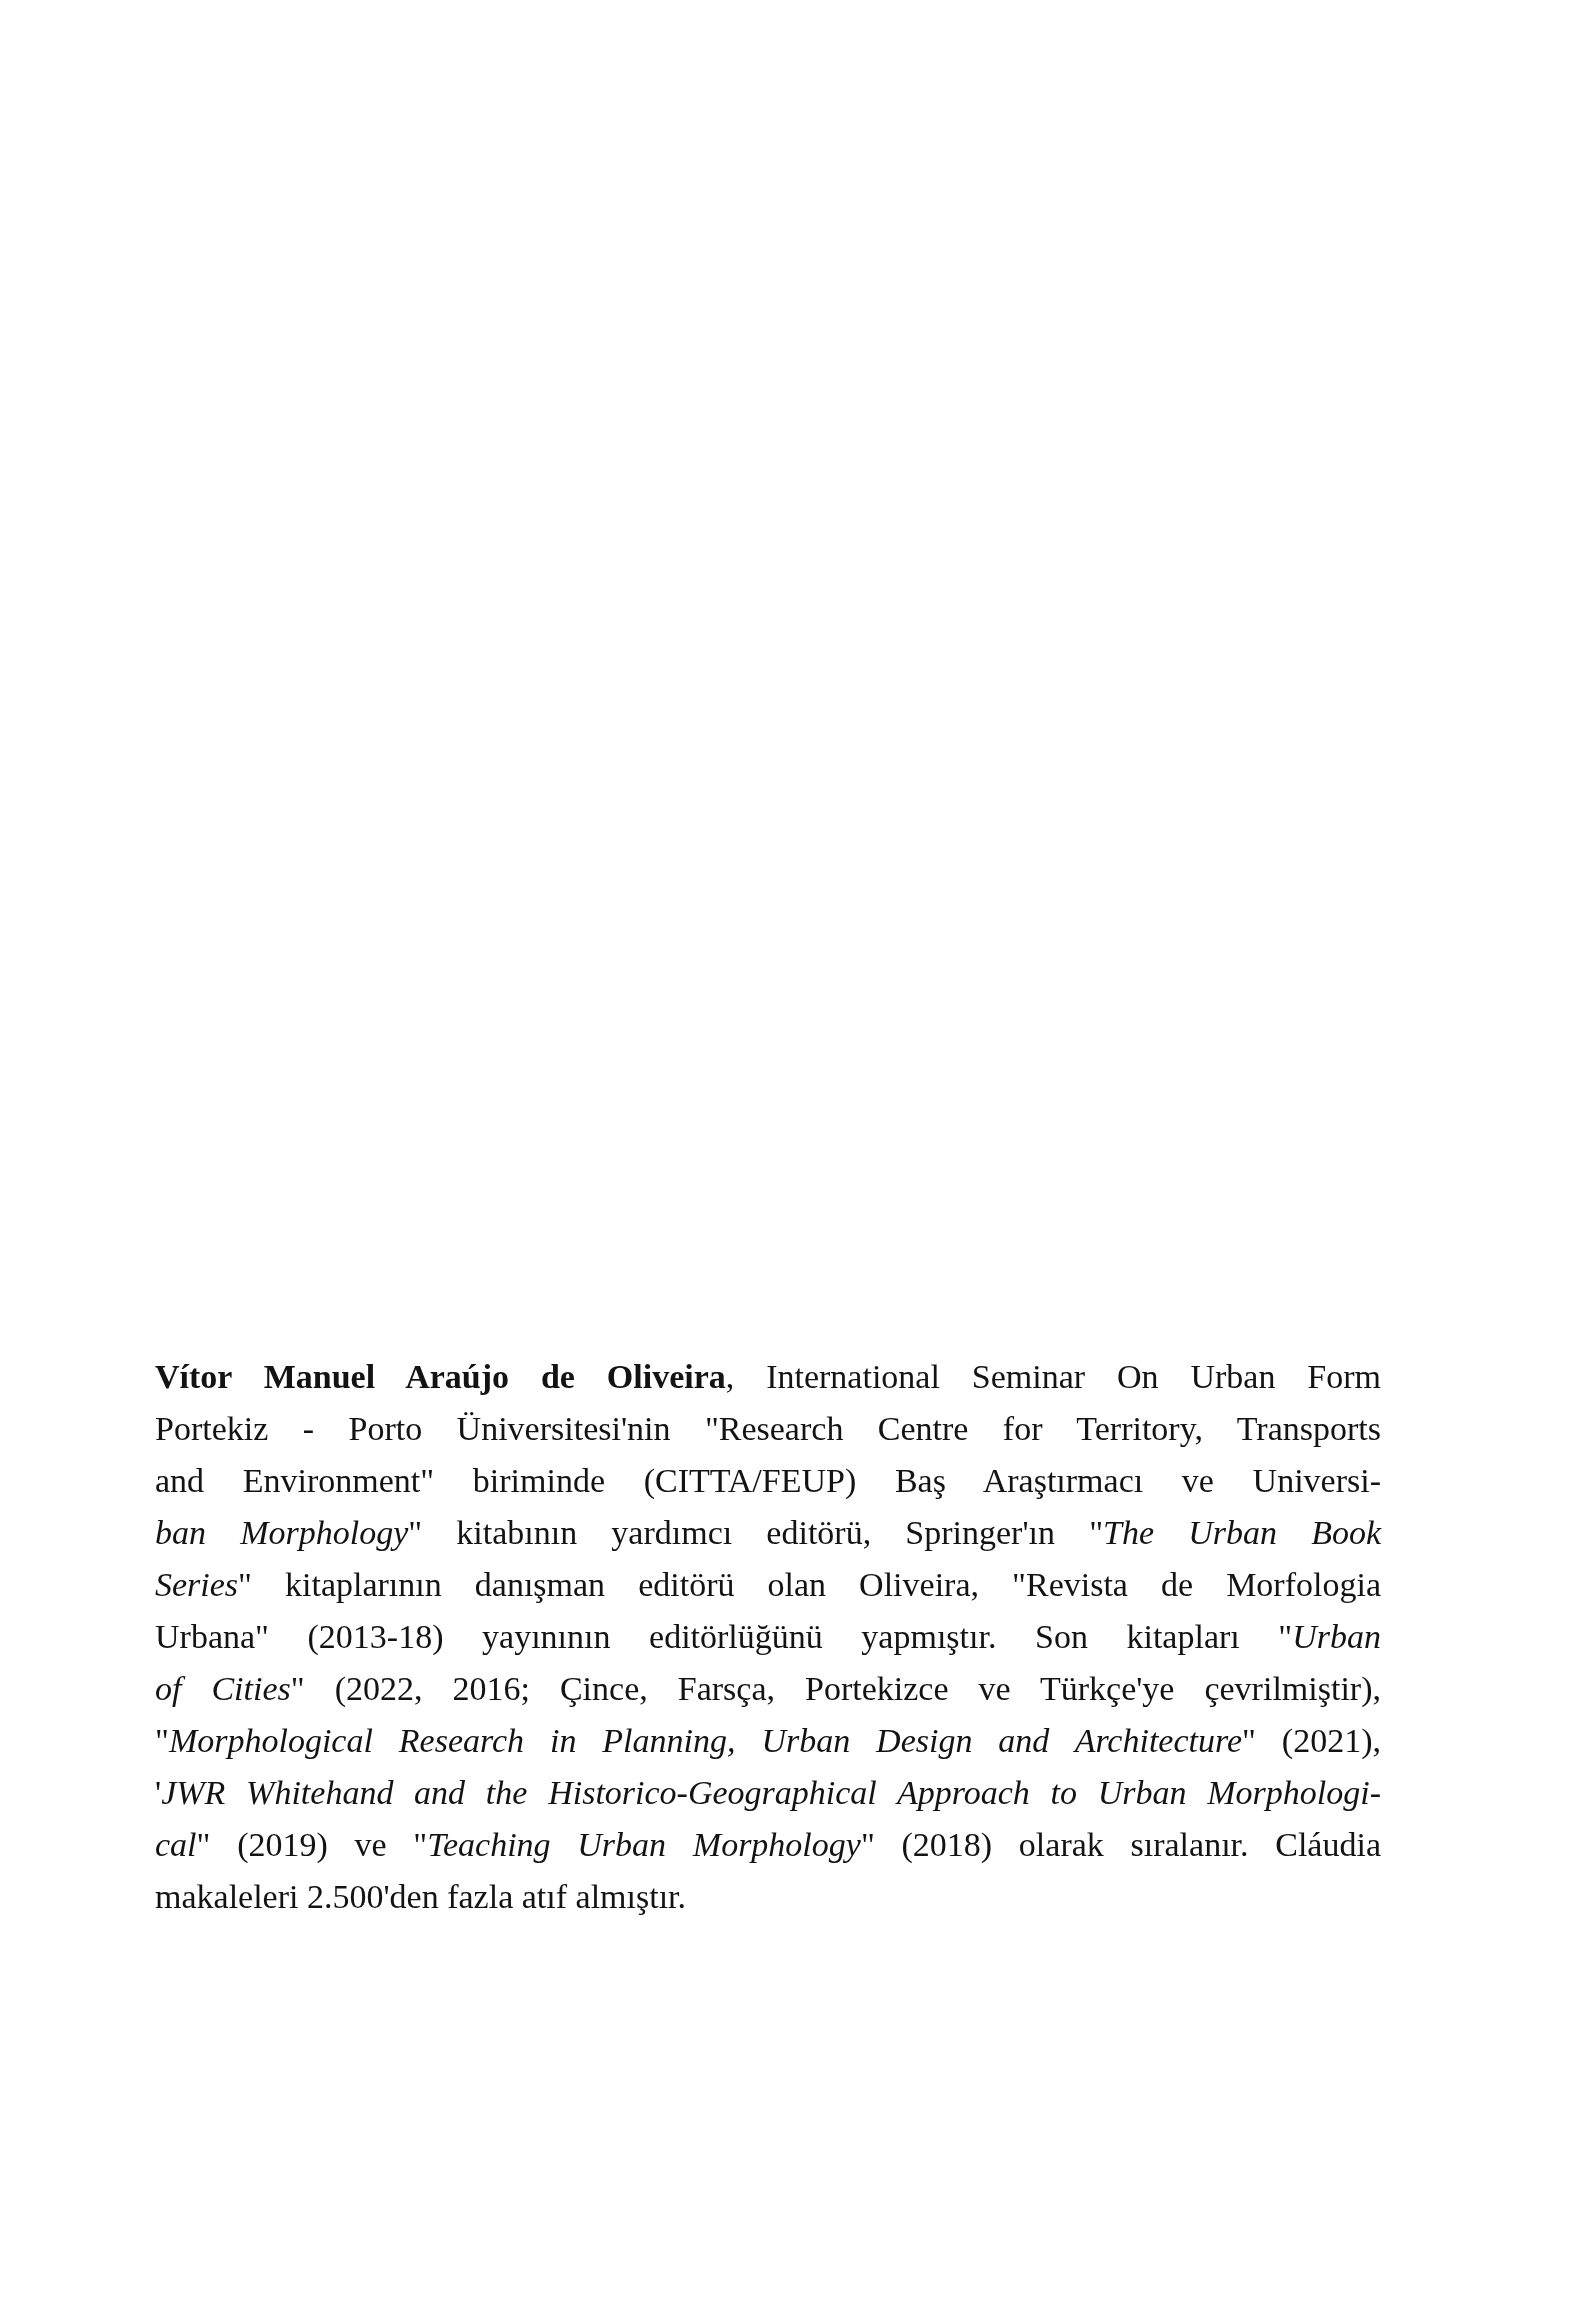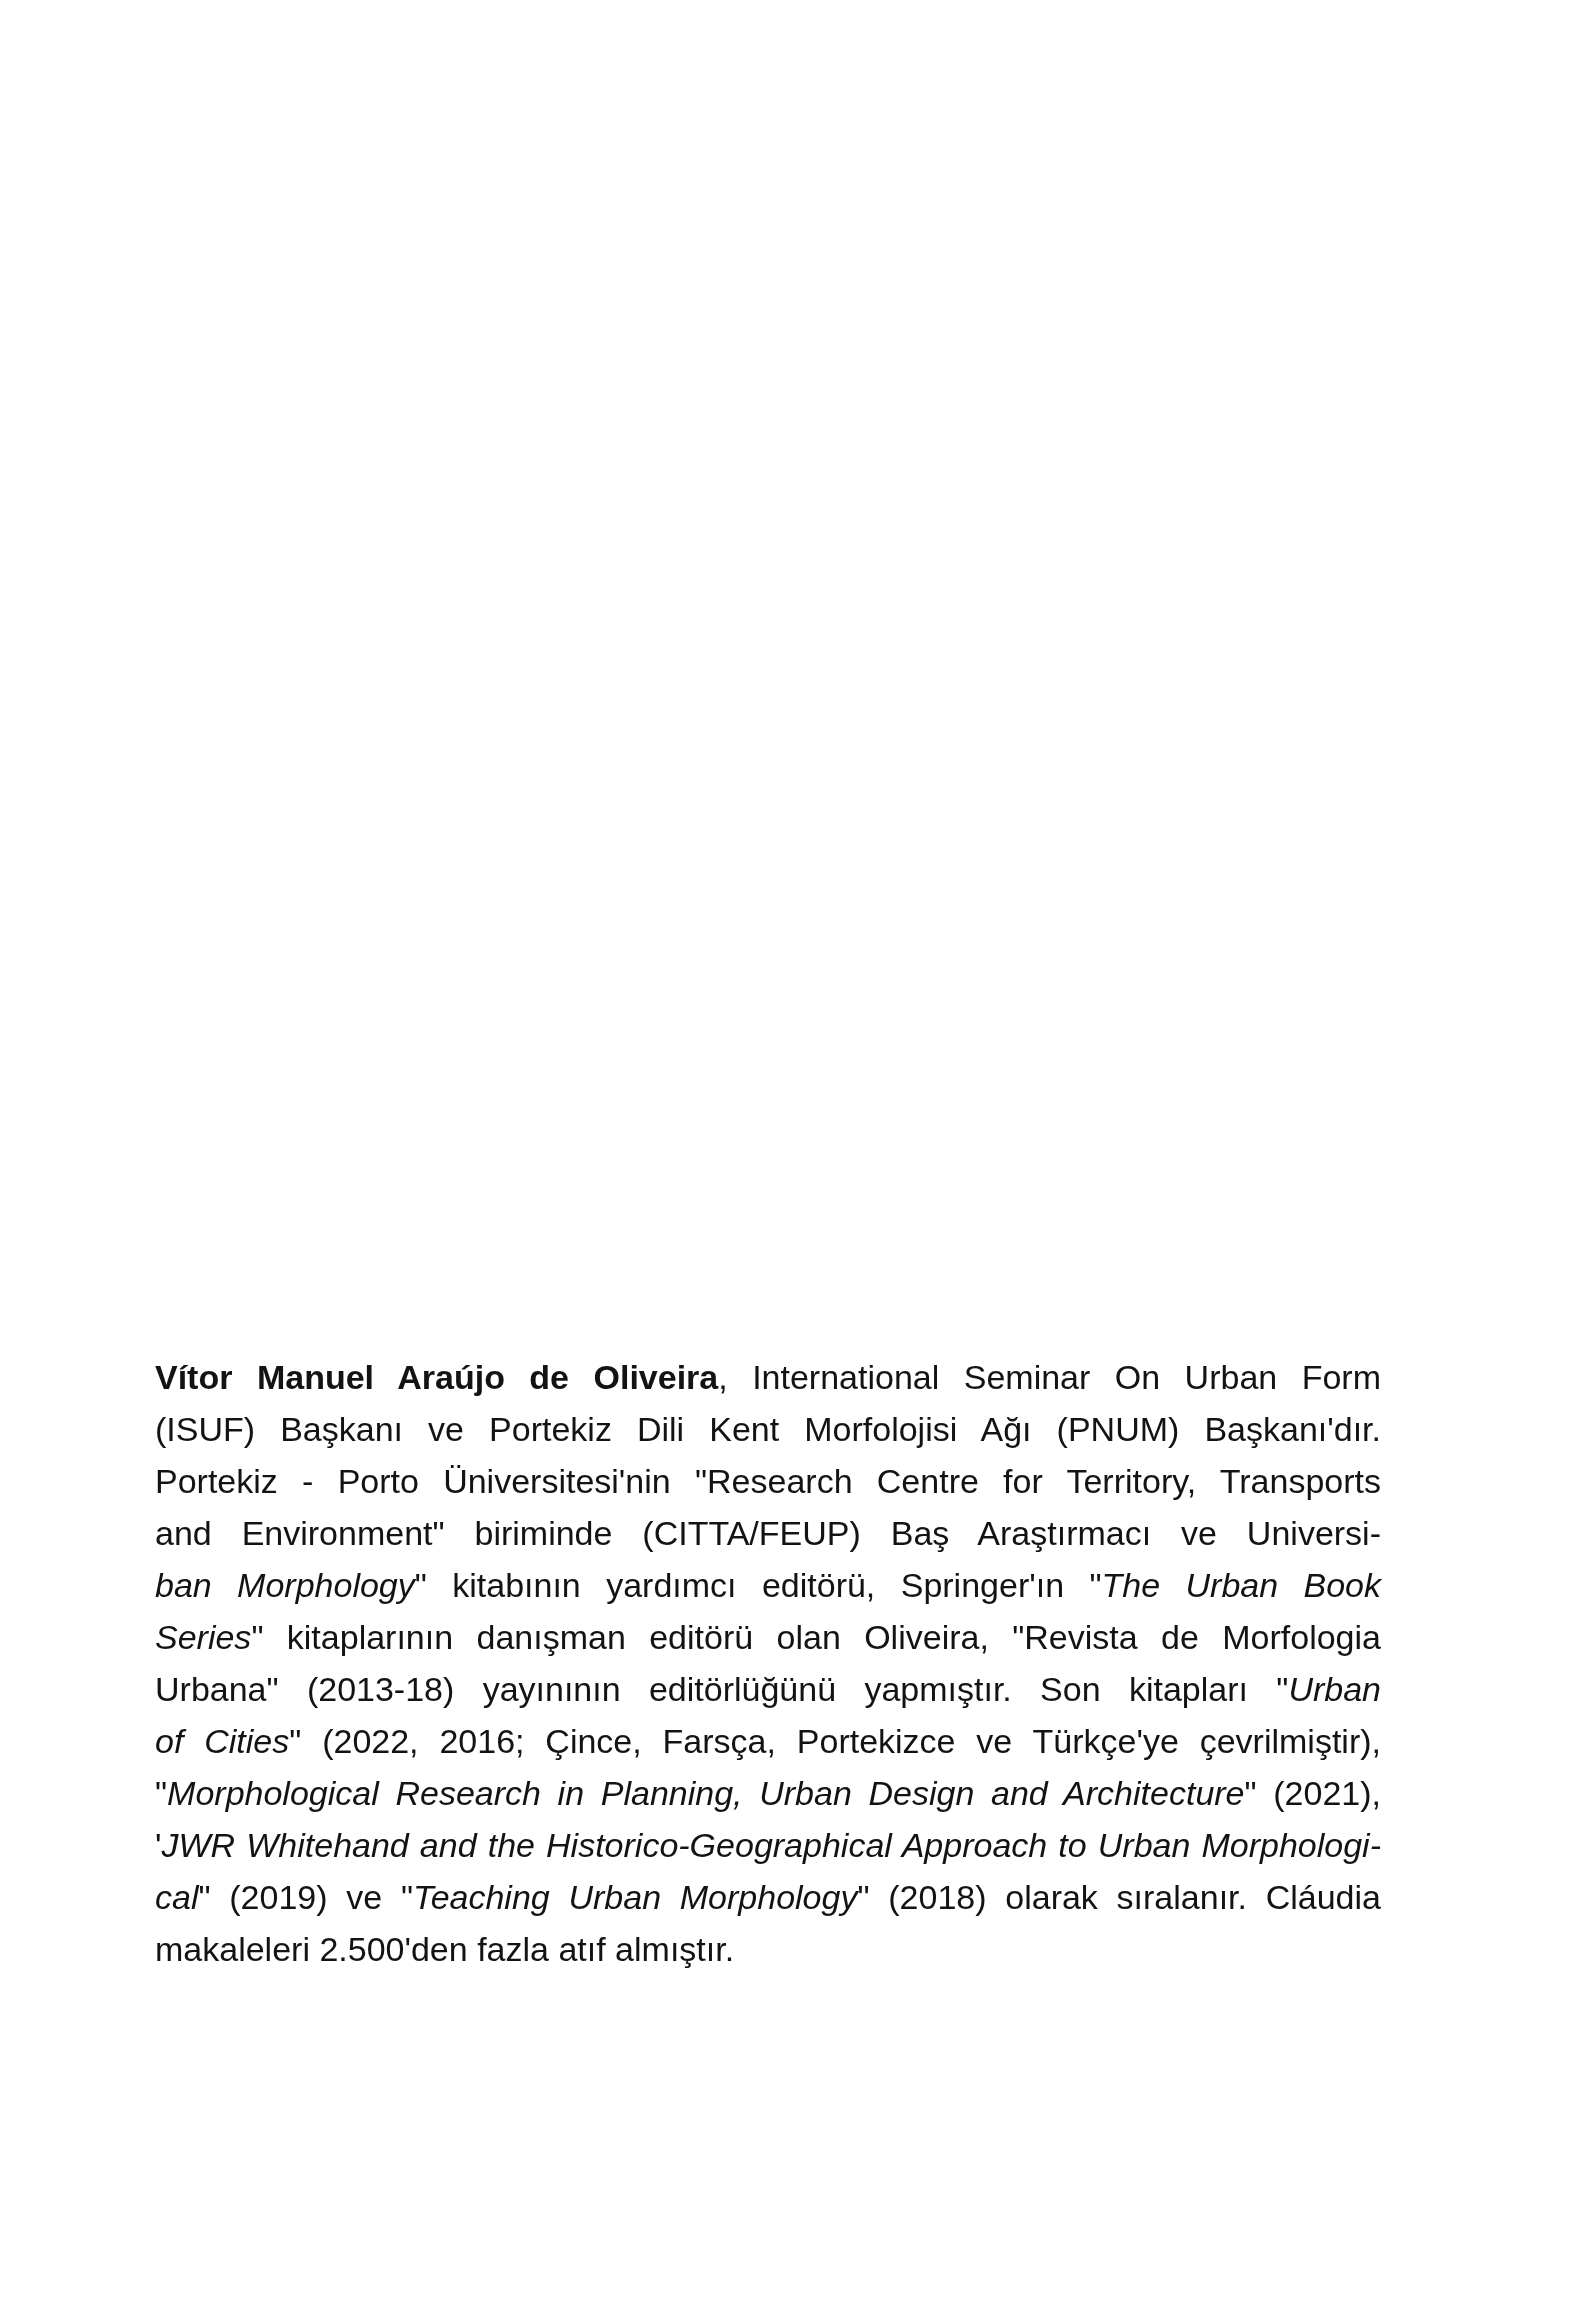--- a/index.html
+++ b/index.html
@@ -12,21 +12,21 @@
     width: 1579px;
     height: 2319px;
     background: #ffffff;
     overflow: hidden;
   }
   .bio {
     position: absolute;
     left: 155px;
     top: 1351px;
     width: 1226px;
-    font-family: Liberation Sans, sans-serif;
+    font-family: Liberation Serif, serif;
     font-size: 34px;
     line-height: 52px;
     color: #131313;
     text-rendering: optimizeLegibility;
   }
   .text-line {
     text-align: justify;
     text-align-last: justify;
   }
   .text-line.last-line {
@@ -36,21 +36,20 @@
   .run-bold   { font-weight: bold; }
   .run-italic { font-style: italic; }
   .run-regular { font-weight: normal; font-style: normal; }
 </style>
 </head>
 <body>
 
 <div class="page">
   <section class="bio" id="biography">
       <div class="text-line"><span class="run-bold">Vítor Manuel Araújo de Oliveira</span><span class="run-regular">, International Seminar On Urban Form</span></div>
-      <div class="text-line"><span class="run-regular">(ISUF) Başkanı ve Portekiz Dili Kent Morfolojisi Ağı (PNUM) Başkanı'dır.</span></div>
       <div class="text-line"><span class="run-regular">Portekiz - Porto Üniversitesi'nin "Research Centre for Territory, Transports</span></div>
       <div class="text-line"><span class="run-regular">and Environment" biriminde (CITTA/FEUP) Baş Araştırmacı ve Universi-</span></div>
       <div class="text-line"><span class="run-italic">ban Morphology</span><span class="run-regular">" kitabının yardımcı editörü, Springer'ın "</span><span class="run-italic">The Urban Book</span></div>
       <div class="text-line"><span class="run-italic">Series</span><span class="run-regular">" kitaplarının danışman editörü olan Oliveira, "Revista de Morfologia</span></div>
       <div class="text-line"><span class="run-regular">Urbana" (2013-18) yayınının editörlüğünü yapmıştır. Son kitapları "</span><span class="run-italic">Urban</span></div>
       <div class="text-line"><span class="run-italic">of Cities</span><span class="run-regular">" (2022, 2016; Çince, Farsça, Portekizce ve Türkçe'ye çevrilmiştir),</span></div>
       <div class="text-line"><span class="run-regular">"</span><span class="run-italic">Morphological Research in Planning, Urban Design and Architecture</span><span class="run-regular">" (2021),</span></div>
       <div class="text-line"><span class="run-regular">'</span><span class="run-italic">JWR Whitehand and the Historico-Geographical Approach to Urban Morphologi-</span></div>
       <div class="text-line"><span class="run-italic">cal</span><span class="run-regular">" (2019) ve "</span><span class="run-italic">Teaching Urban Morphology</span><span class="run-regular">" (2018) olarak sıralanır. Cláudia</span></div>
       <div class="text-line last-line"><span class="run-regular">makaleleri 2.500'den fazla atıf almıştır.</span></div>

